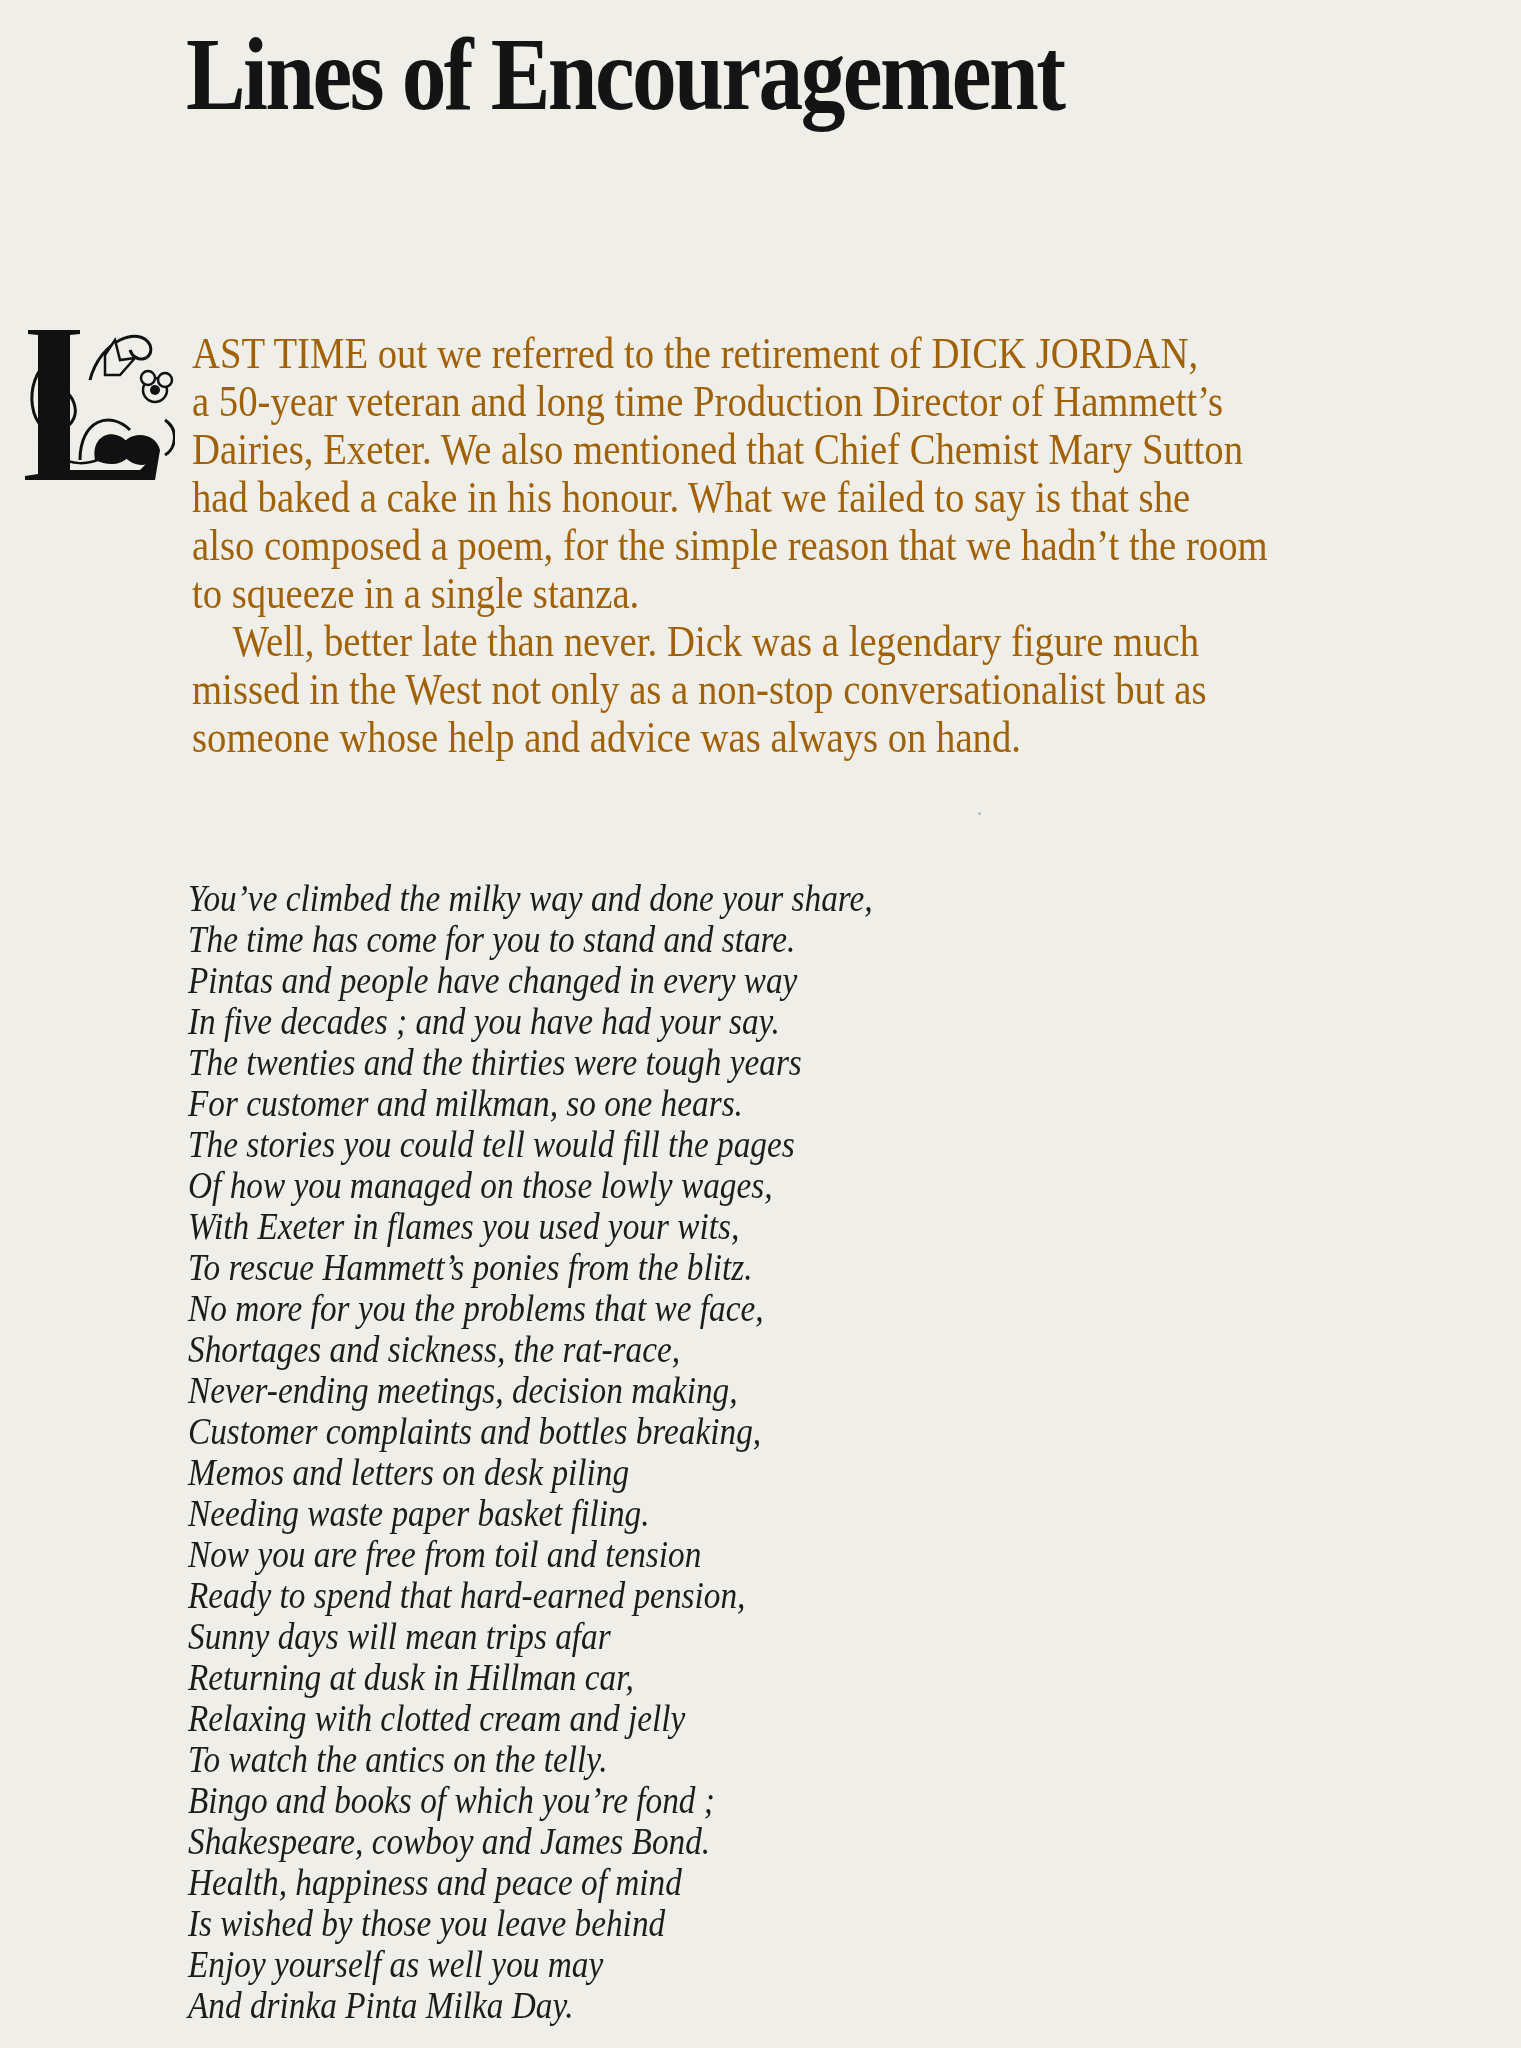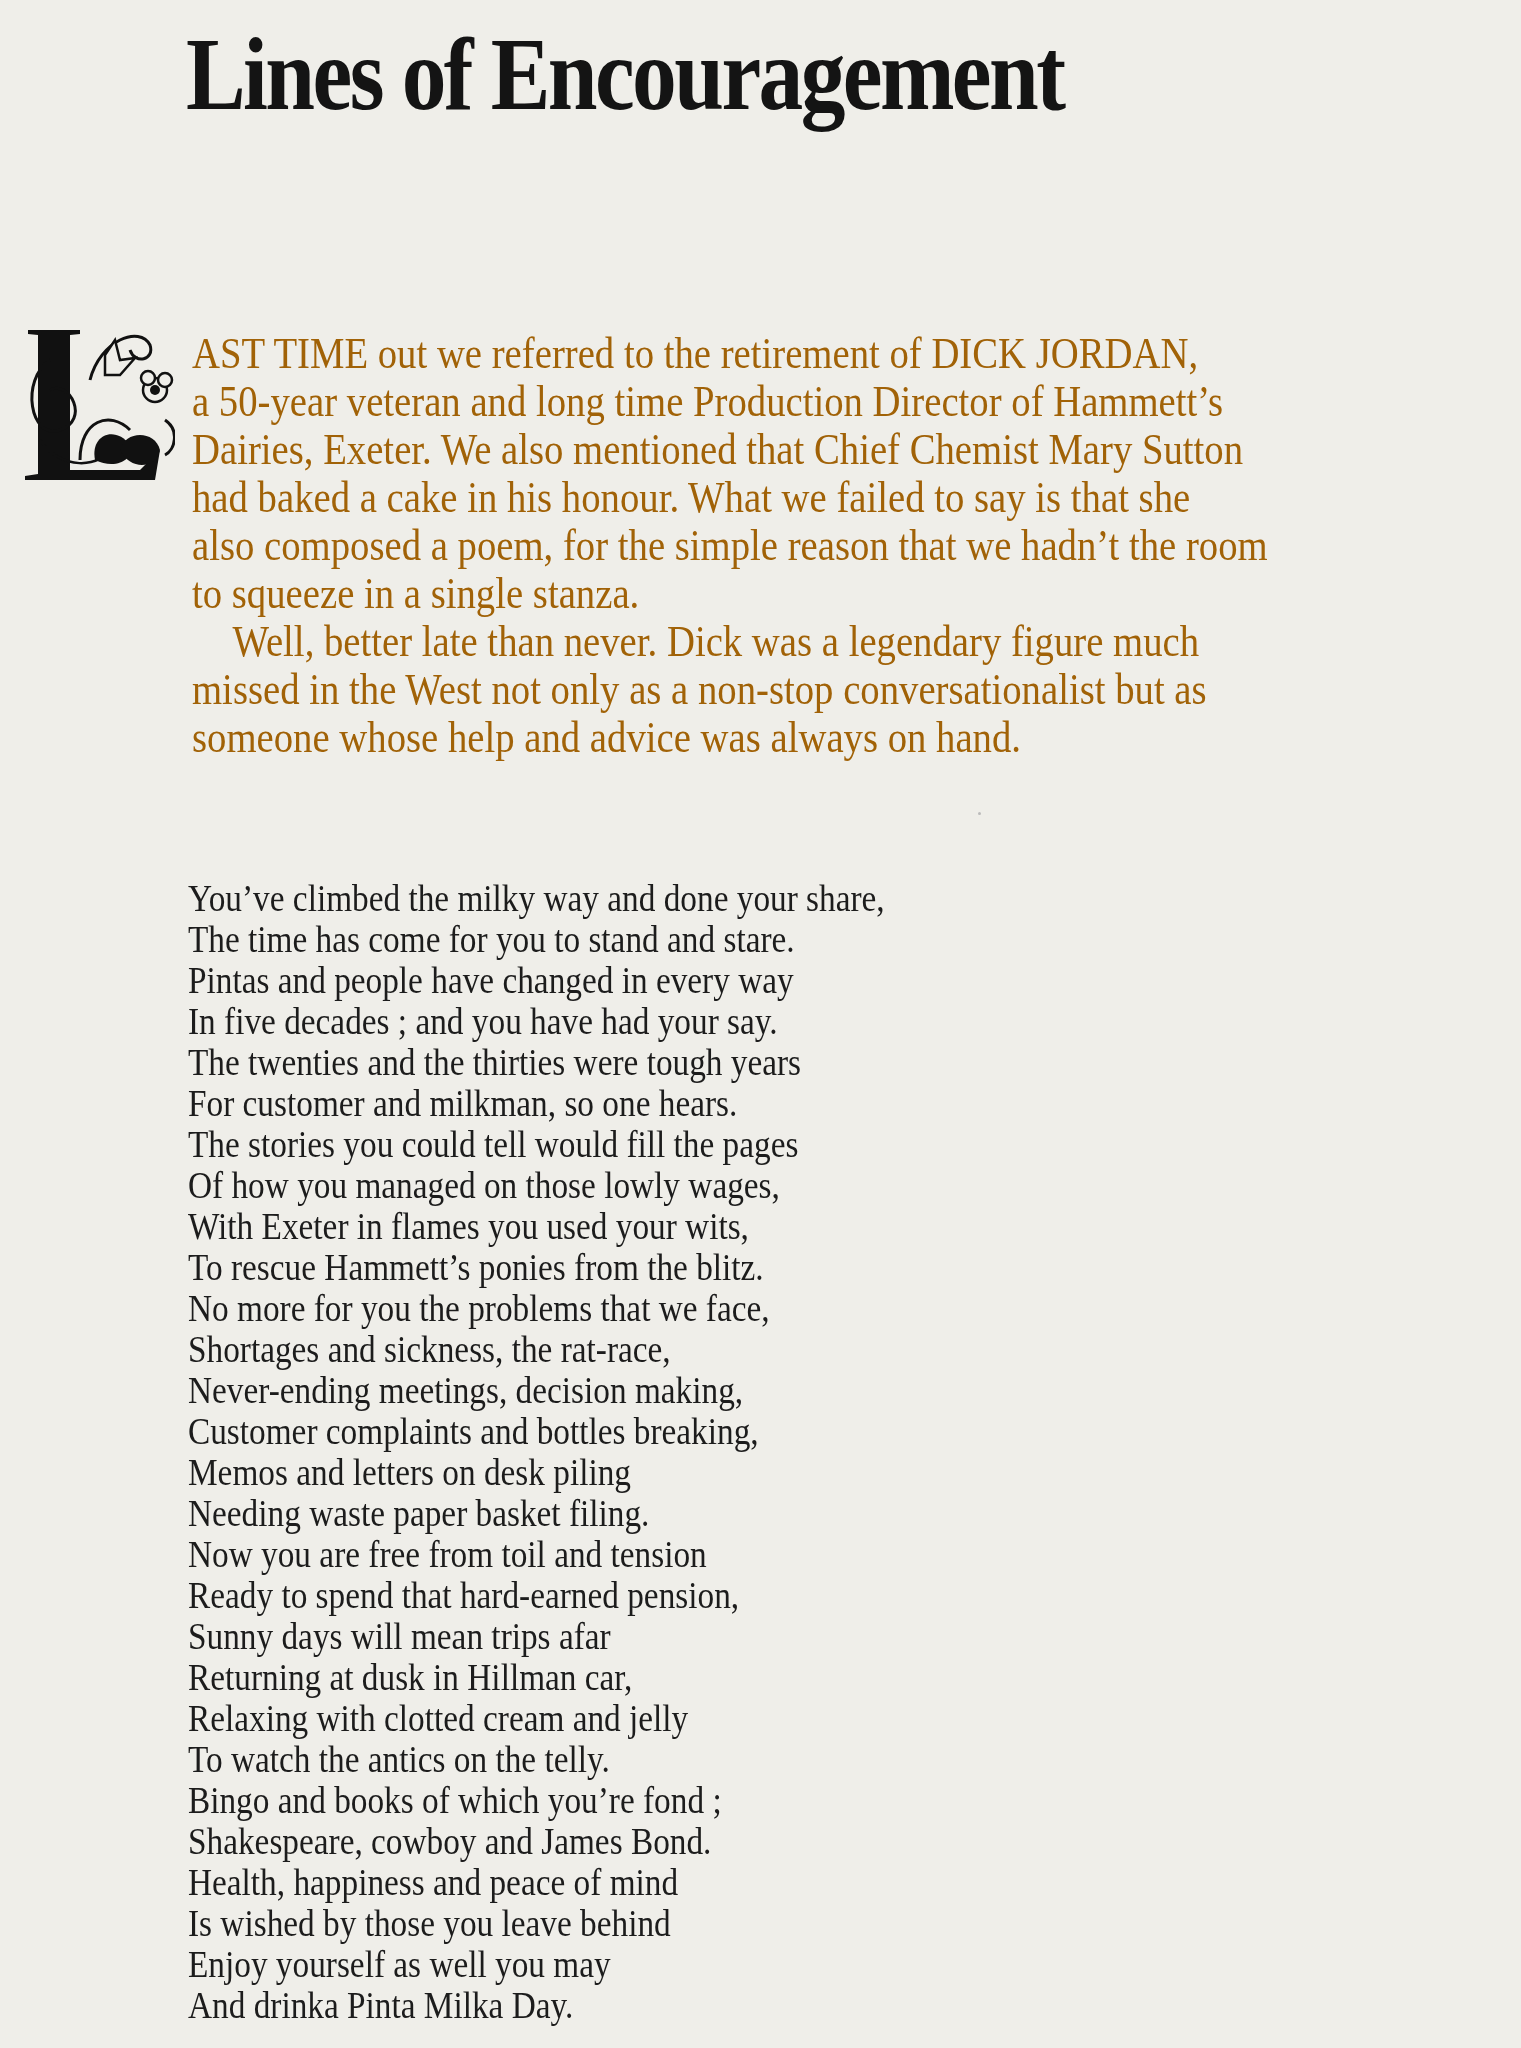--- a/index.html
+++ b/index.html
@@ -36,20 +36,21 @@
     color: #a16207;
     font-size: 44px;
     line-height: 48px;
   }
   .intro p { margin: 0; white-space: nowrap; transform: scaleX(0.88); transform-origin: left top; }
   .intro .indent { padding-left: 46px; }
   .poem {
     position: absolute;
     left: 188px; top: 878px;
     color: #1c1c1c;
+    font-style: italic;
     font-size: 37px;
     line-height: 41px;
   }
   .poem .line { display: block; white-space: nowrap; transform: scaleX(0.9); transform-origin: left top; }
   .dot { position:absolute; width:3px; height:3px; border-radius:50%; background:#bbb; }
 </style>
 </head>
 <body>
 
 <h1 class="title">Lines of Encouragement</h1>

